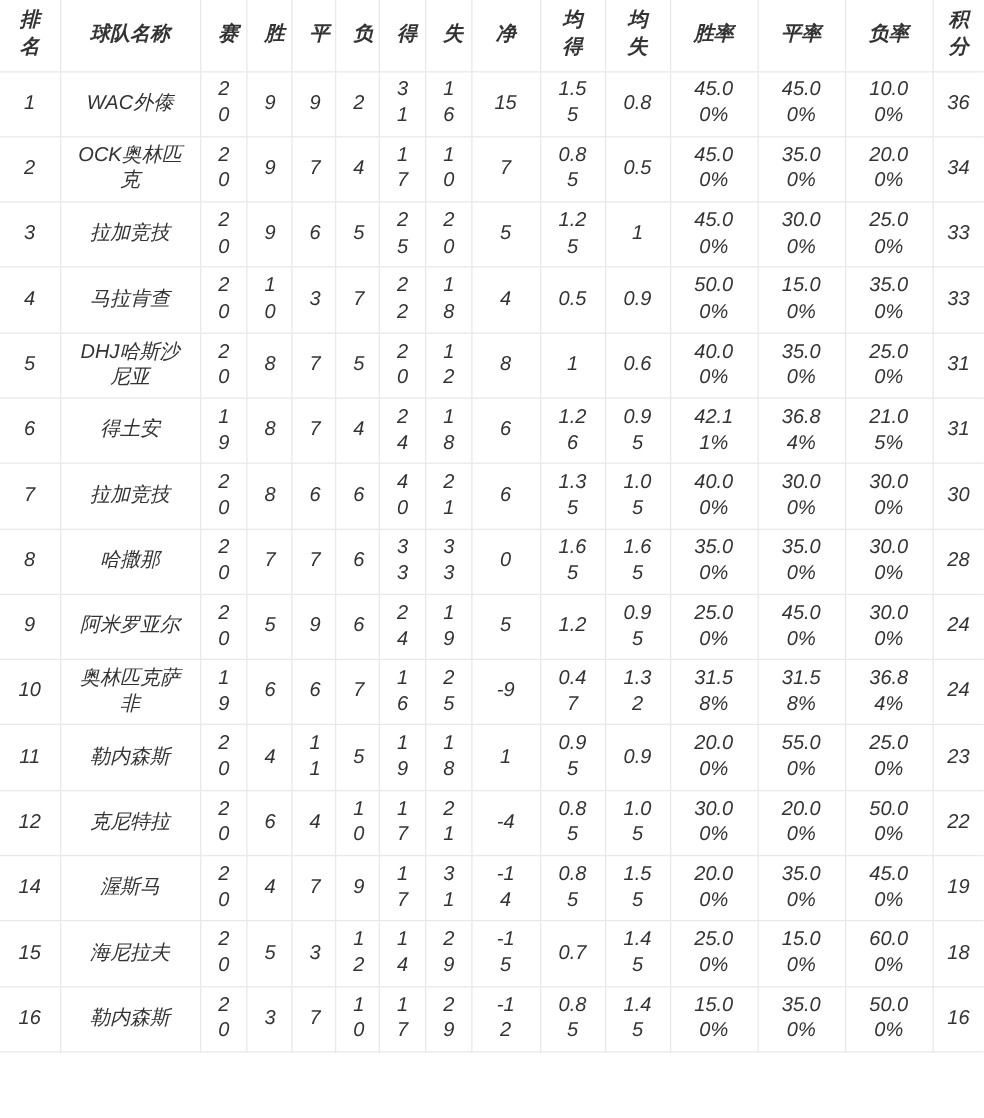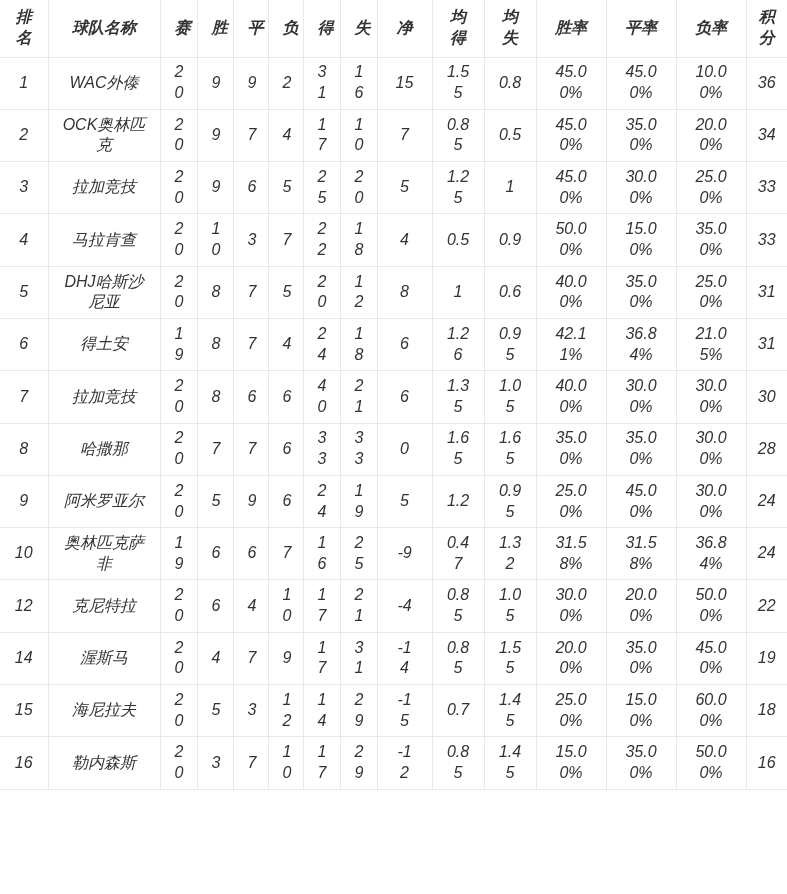--- a/index.html
+++ b/index.html
@@ -243,20 +243,37 @@
         <td>25</td>
         <td>-9</td>
         <td>0.47</td>
         <td>1.32</td>
         <td>31.58%</td>
         <td>31.58%</td>
         <td>36.84%</td>
         <td>24</td>
       </tr>
       <tr>
+        <td>11</td>
+        <td>勒内森斯</td>
+        <td>20</td>
+        <td>4</td>
+        <td>11</td>
+        <td>5</td>
+        <td>19</td>
+        <td>18</td>
+        <td>1</td>
+        <td>0.95</td>
+        <td>0.9</td>
+        <td>20.00%</td>
+        <td>55.00%</td>
+        <td>25.00%</td>
+        <td>23</td>
+      </tr>
+      <tr>
         <td>12</td>
         <td>克尼特拉</td>
         <td>20</td>
         <td>6</td>
         <td>4</td>
         <td>10</td>
         <td>17</td>
         <td>21</td>
         <td>-4</td>
         <td>0.85</td>

